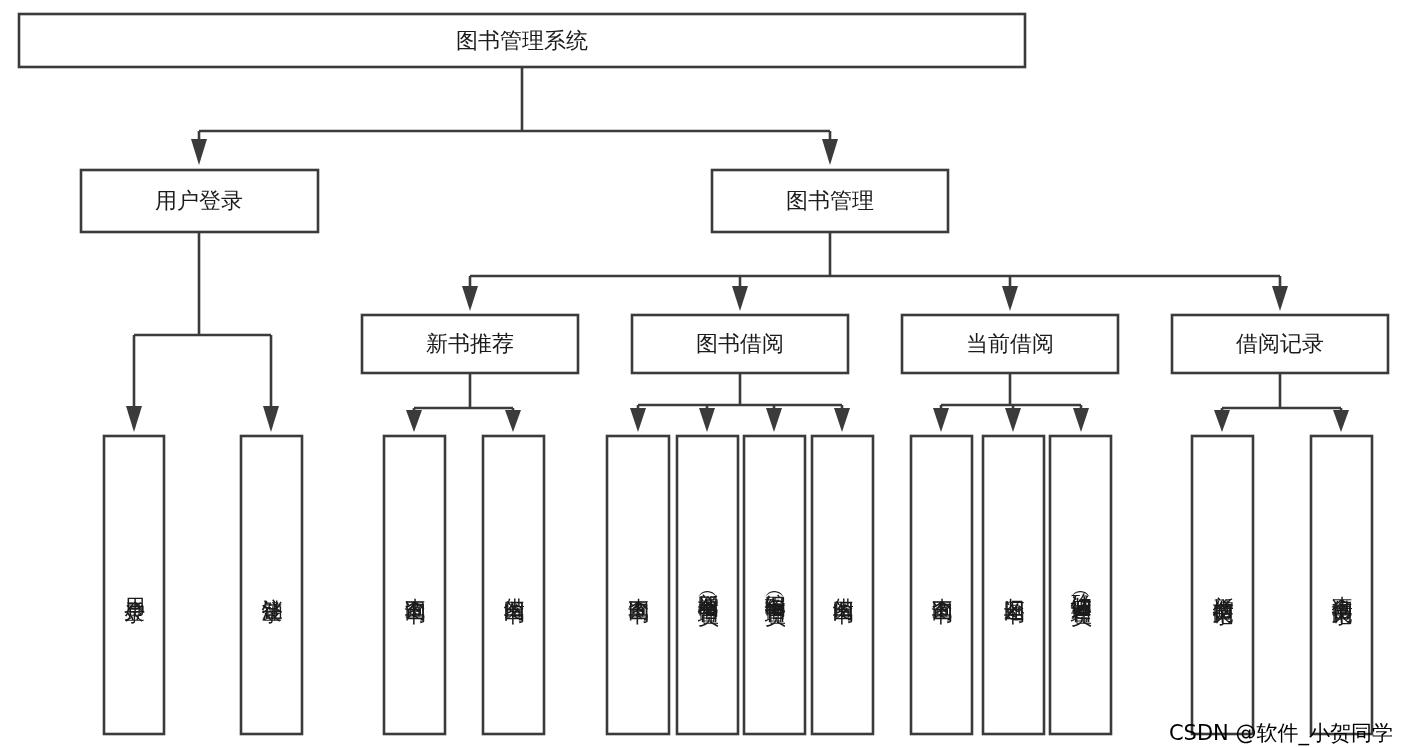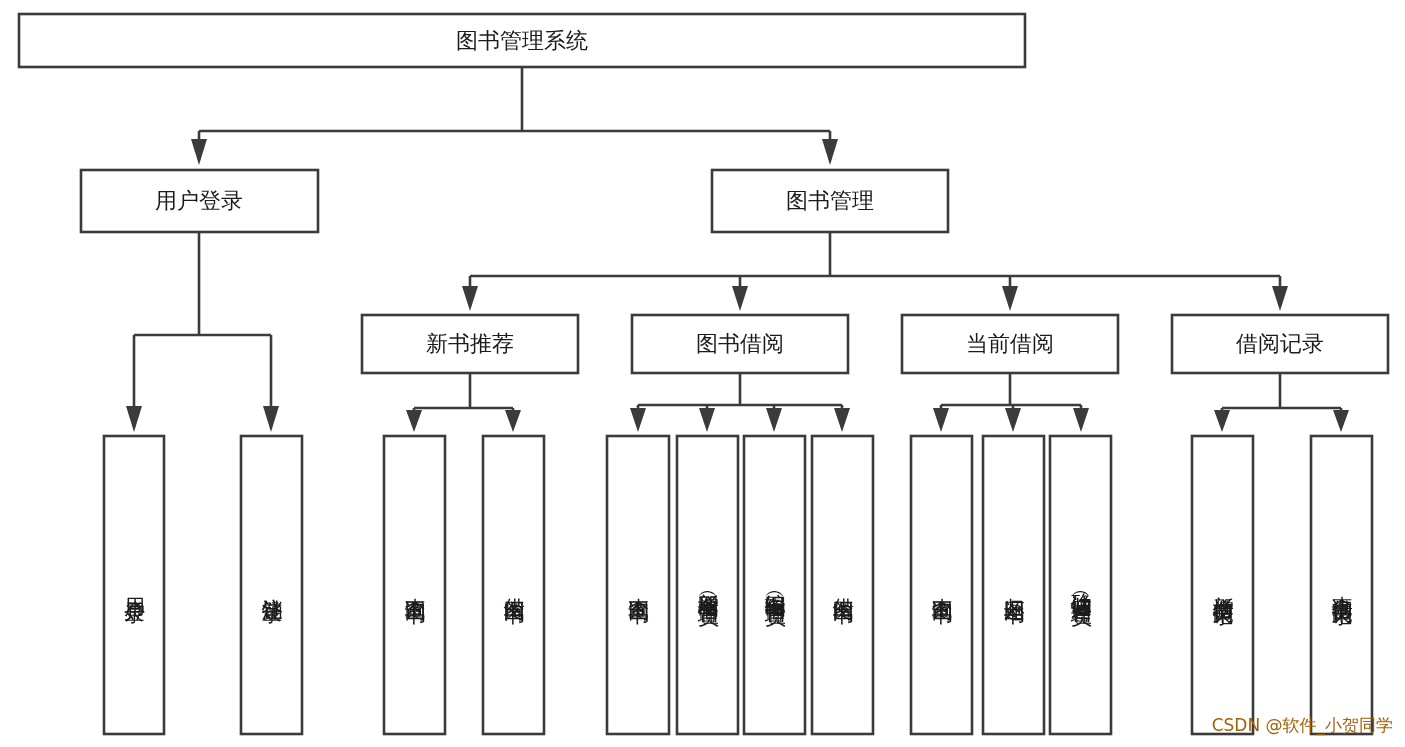--- a/index.html
+++ b/index.html
@@ -59,24 +59,24 @@
     display: flex;
     align-items: center;
     justify-content: center;
     letter-spacing: 2px;
     white-space: nowrap;
     pointer-events: none;
   }
   .watermark {
     position: absolute;
     right: 12px;
-    bottom: 10px;
-    font-family: "DejaVu Sans", "Liberation Sans", sans-serif;
-    font-size: 17px;
-    color: #a16207;
+    bottom: 0;
+    font-family: "DejaVu Sans", "Liberation Sans", sans-serif;
+    font-size: 21px;
+    color: #000000;
     white-space: nowrap;
   }
 </style>
 </head>
 <body>
 
 <div id="diagram-root">
 
   <svg class="diagram-svg" viewBox="0 0 1405 747">
 

